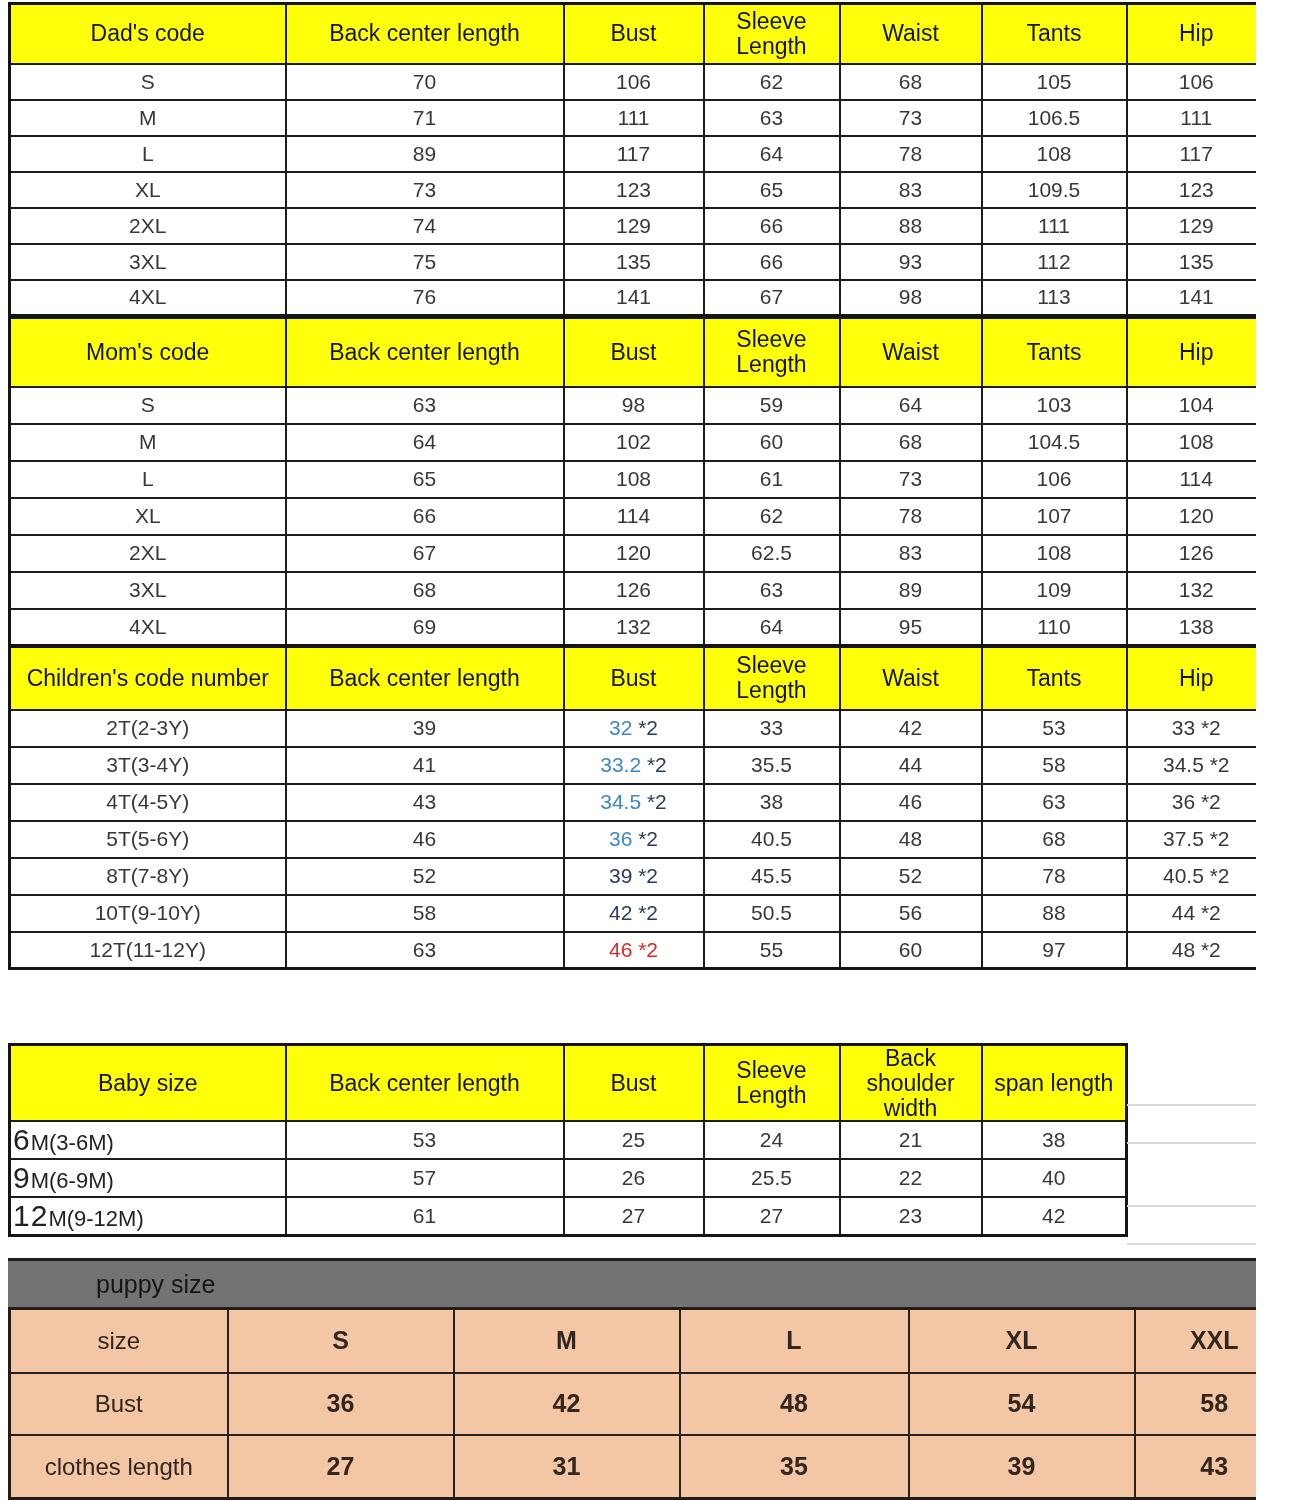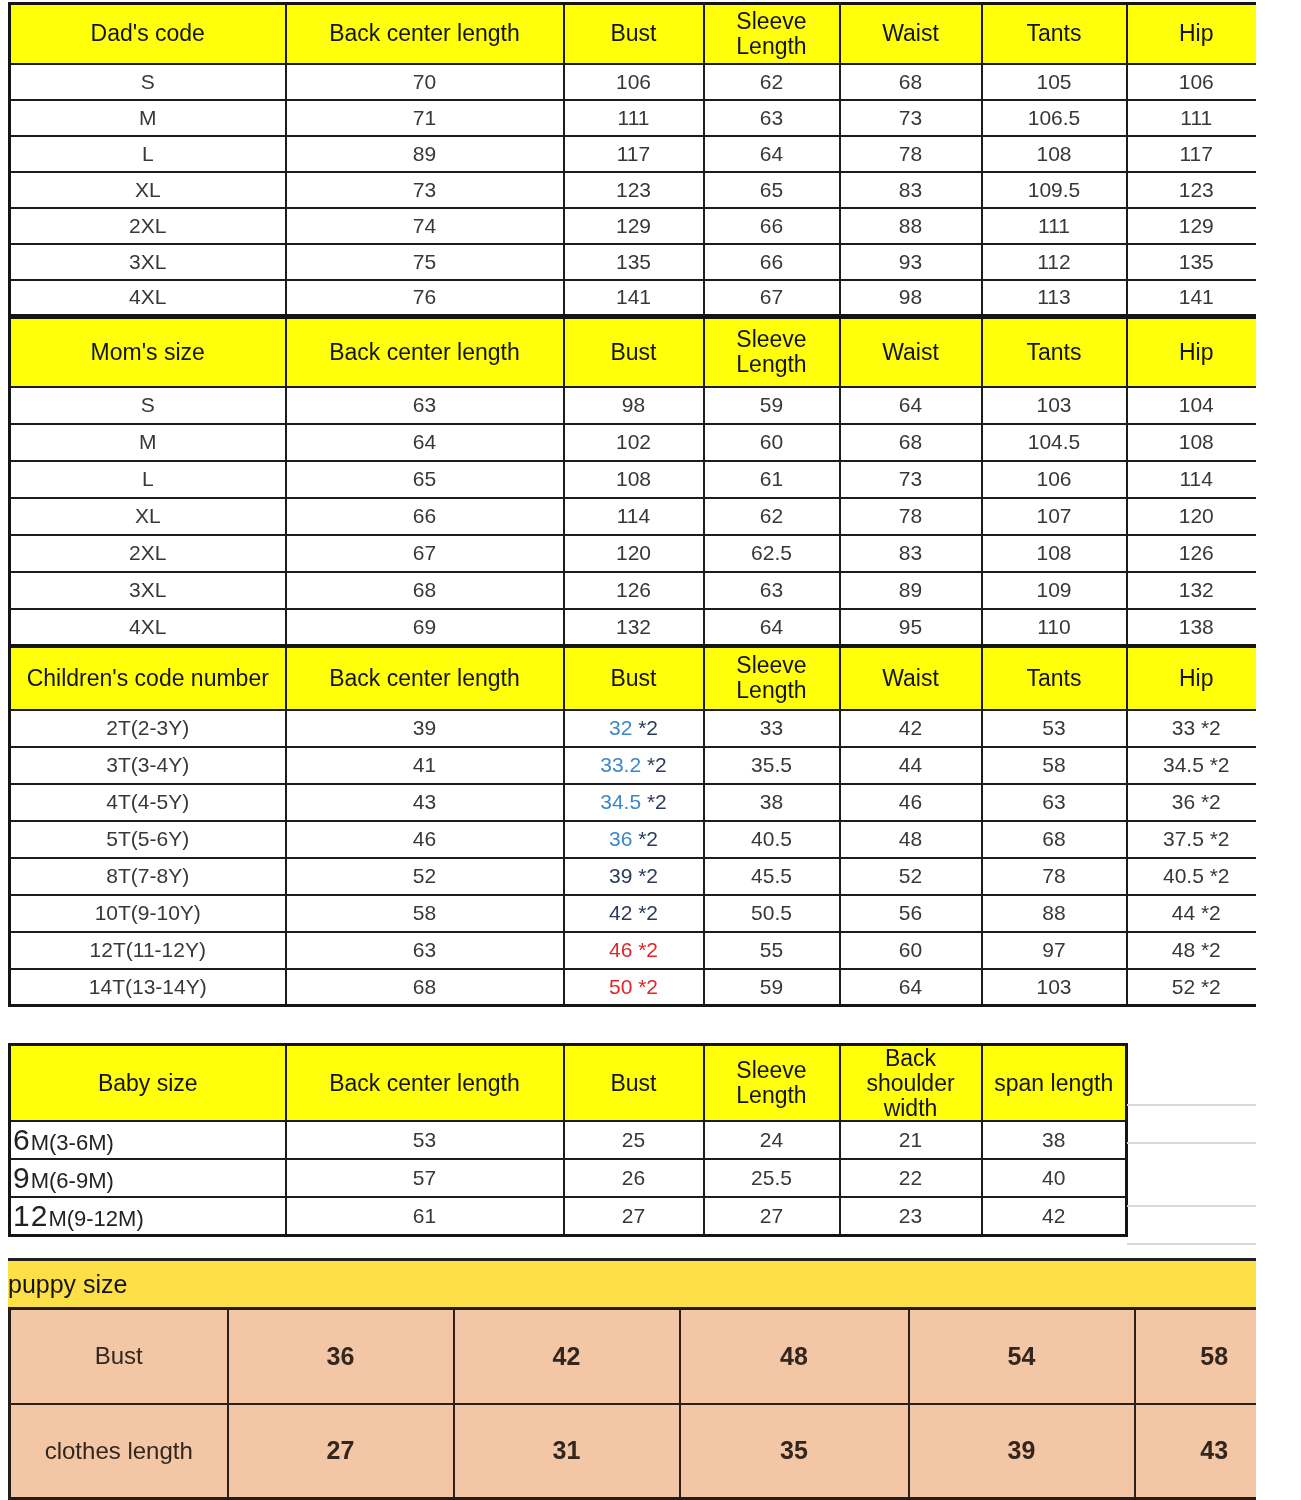--- a/index.html
+++ b/index.html
@@ -31,22 +31,22 @@
   .c-navy{color:#2c3b5c;}
   .c-red{color:#df2728;}
   .c-black{color:#333333;}
   
   #t-baby td.baby-label{text-align:left;padding-left:2px;color:#222;}
   #t-baby td.baby-label .big{font-size:30px;letter-spacing:1px;}
   #t-baby td.baby-label .small{font-size:22px;}
   
   .banner{
     position:absolute;left:8px;top:1258px;width:1293px;height:49px;
-    background:#fde047;box-sizing:border-box;border-top:3px solid #1f1f1f;
-    display:flex;align-items:center;
+    background:#737373;box-sizing:border-box;border-top:3px solid #1f1f1f;
+    display:flex;align-items:center;padding-left:88px;
     font-size:25px;color:#16161a;
   }
   .puppy-bg{position:absolute;left:8px;top:1307px;width:1293px;height:193px;background:#f3c6a5;}
   table.puppy{
     position:absolute;left:8px;top:1307px;width:1285px;height:193px;
     border-collapse:collapse;table-layout:fixed;border:3px solid #241c18;
   }
   .puppy td{
     border:2px solid #2a211d;background:#f3c6a5;text-align:center;vertical-align:middle;
     font-size:25px;color:#33261f;padding:0;
@@ -167,21 +167,21 @@
         <col style="width:276px">
         <col style="width:278px">
         <col style="width:140px">
         <col style="width:136px">
         <col style="width:142px">
         <col style="width:145px">
         <col style="width:140px">
       </colgroup>
     <thead>
         <tr>
-          <th>Mom's size</th>
+          <th>Mom's code</th>
           <th>Back center length</th>
           <th>Bust</th>
           <th>Sleeve
 Length</th>
           <th>Waist</th>
           <th>Tants</th>
           <th>Hip</th>
         </tr>
       </thead>
       <tbody>
@@ -329,29 +329,20 @@
           <td class="c-black">44 *2</td>
         </tr>
         <tr>
           <td class="c-red">12T(11-12Y)</td>
           <td class="c-red">63</td>
           <td><span class="c-red">46 </span><span class="c-red">*2</span></td>
           <td class="c-red">55</td>
           <td class="c-red">60</td>
           <td class="c-red">97</td>
           <td class="c-black">48 *2</td>
-        </tr>
-        <tr>
-          <td class="c-red">14T(13-14Y)</td>
-          <td class="c-red">68</td>
-          <td><span class="c-red">50 </span><span class="c-red">*2</span></td>
-          <td class="c-red">59</td>
-          <td class="c-red">64</td>
-          <td class="c-red">103</td>
-          <td class="c-black">52 *2</td>
         </tr>
       </tbody>
   </table>
 
   <table class="fam" id="t-baby">
     <colgroup>
         <col style="width:276px">
         <col style="width:278px">
         <col style="width:140px">
         <col style="width:136px">
@@ -410,20 +401,28 @@
   <table class="puppy" id="t-puppy">
     <colgroup>
         <col style="width:218px">
         <col style="width:226px">
         <col style="width:226px">
         <col style="width:229px">
         <col style="width:226px">
         <col style="width:160px">
       </colgroup>
     <tbody>
+        <tr class="r-size">
+          <td class="p-label">size</td>
+          <td class="p-val">S</td>
+          <td class="p-val">M</td>
+          <td class="p-val">L</td>
+          <td class="p-val">XL</td>
+          <td class="p-val">XXL</td>
+        </tr>
         <tr class="r-bust">
           <td class="p-label">Bust</td>
           <td class="p-val">36</td>
           <td class="p-val">42</td>
           <td class="p-val">48</td>
           <td class="p-val">54</td>
           <td class="p-val">58</td>
         </tr>
         <tr class="r-clothes">
           <td class="p-label">clothes length</td>

